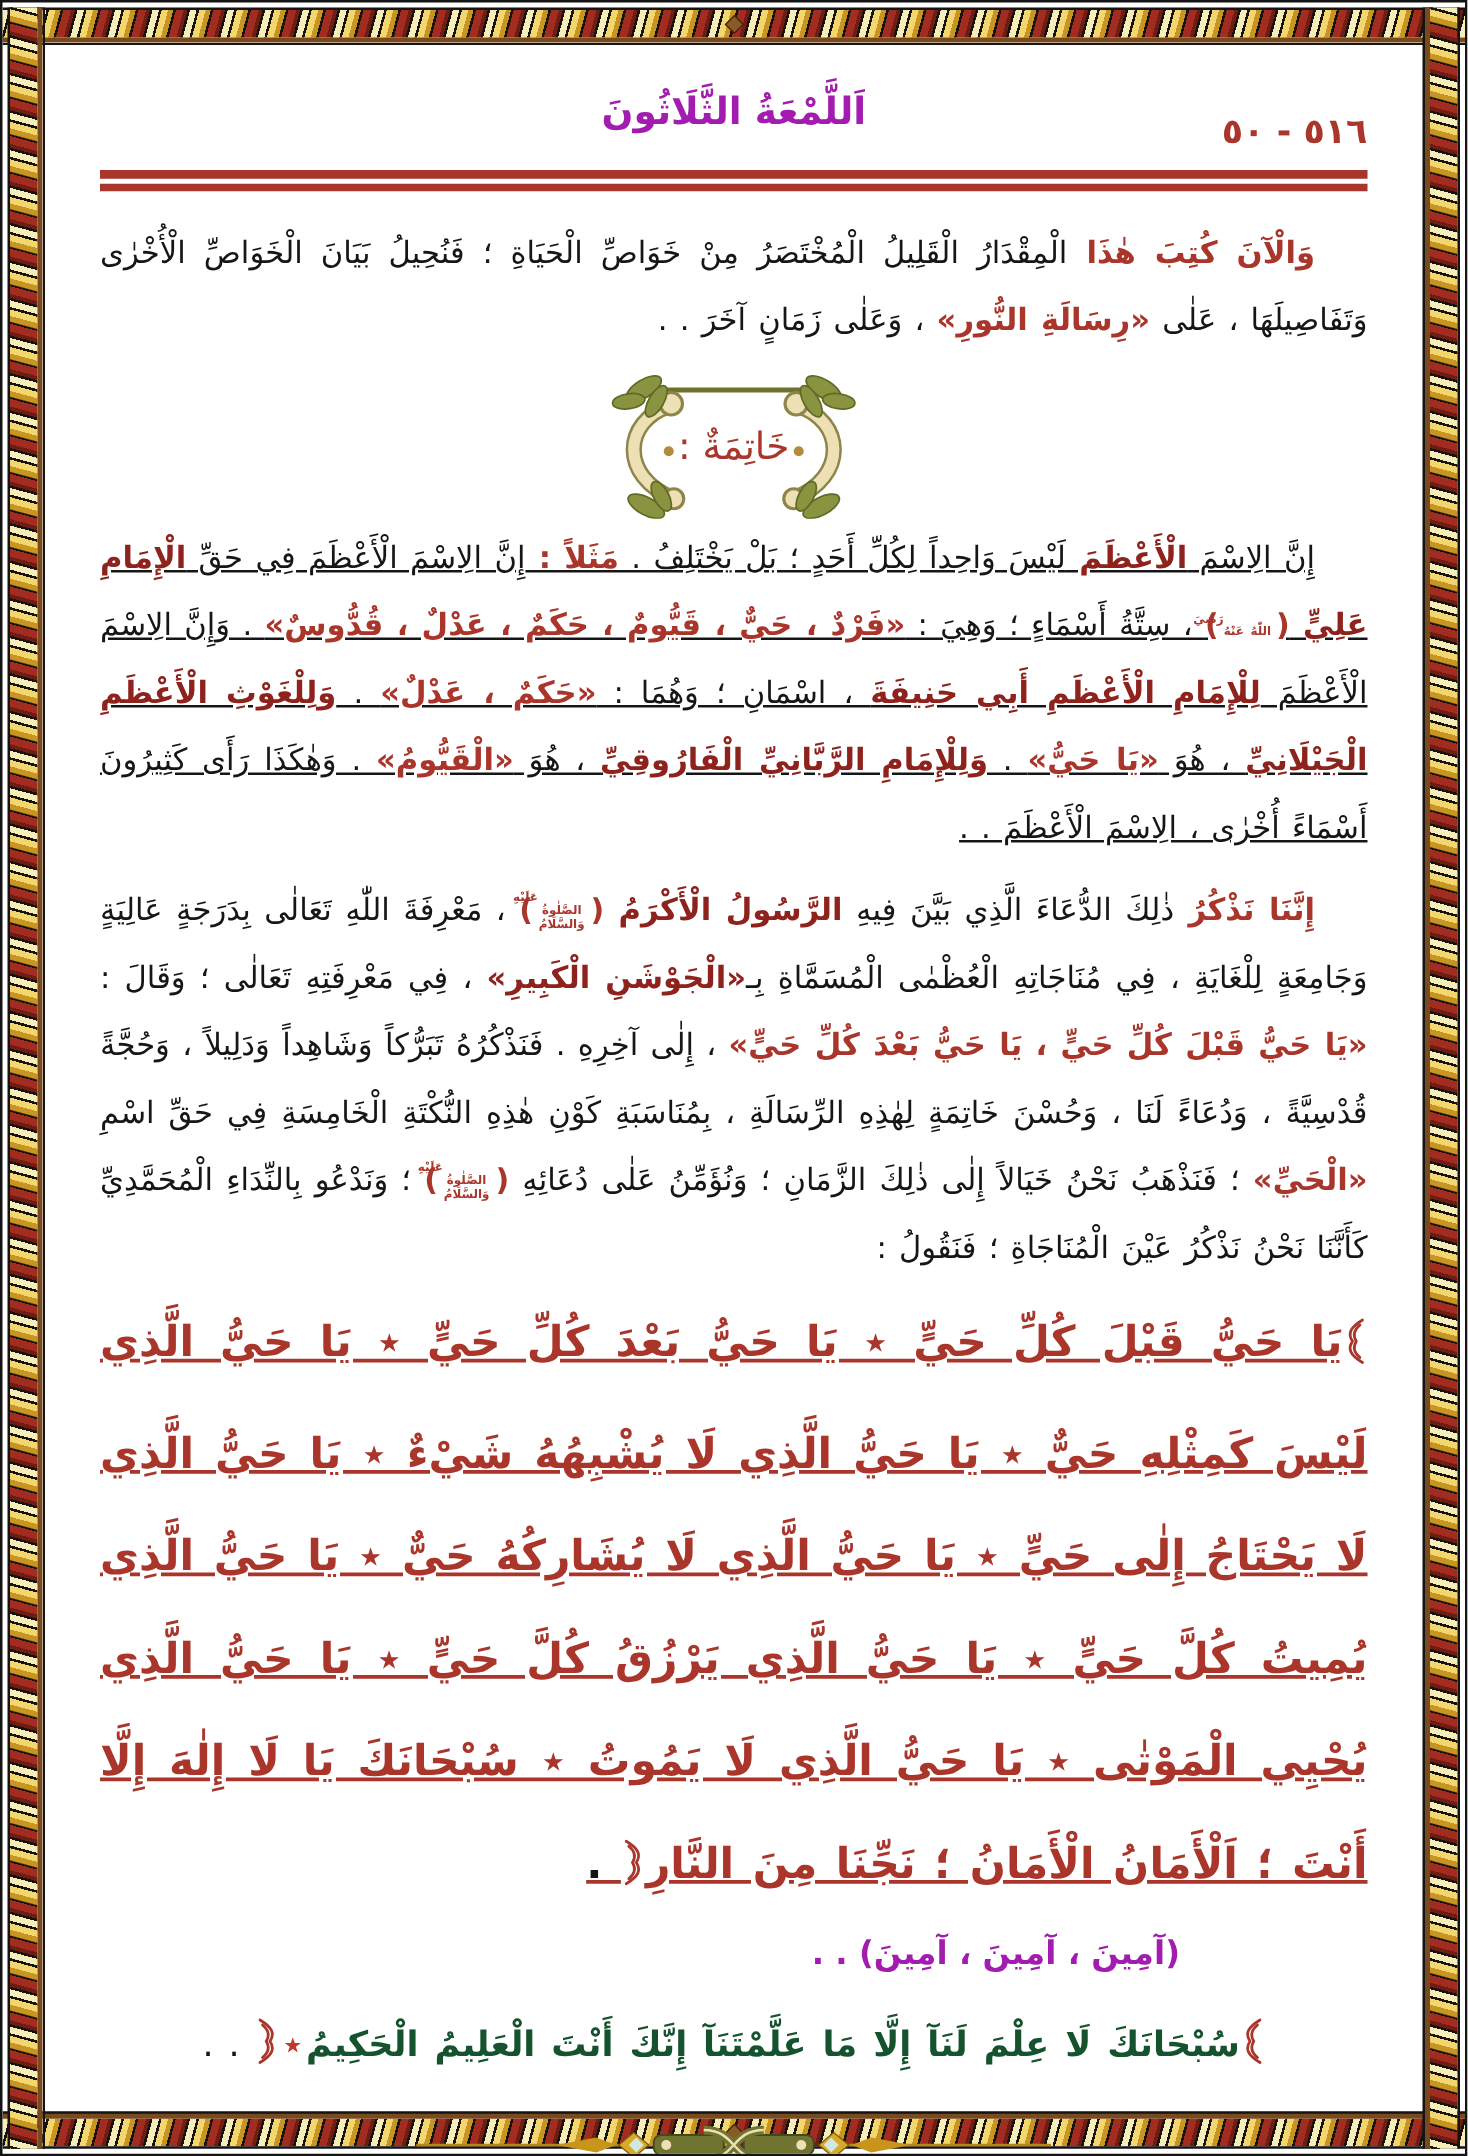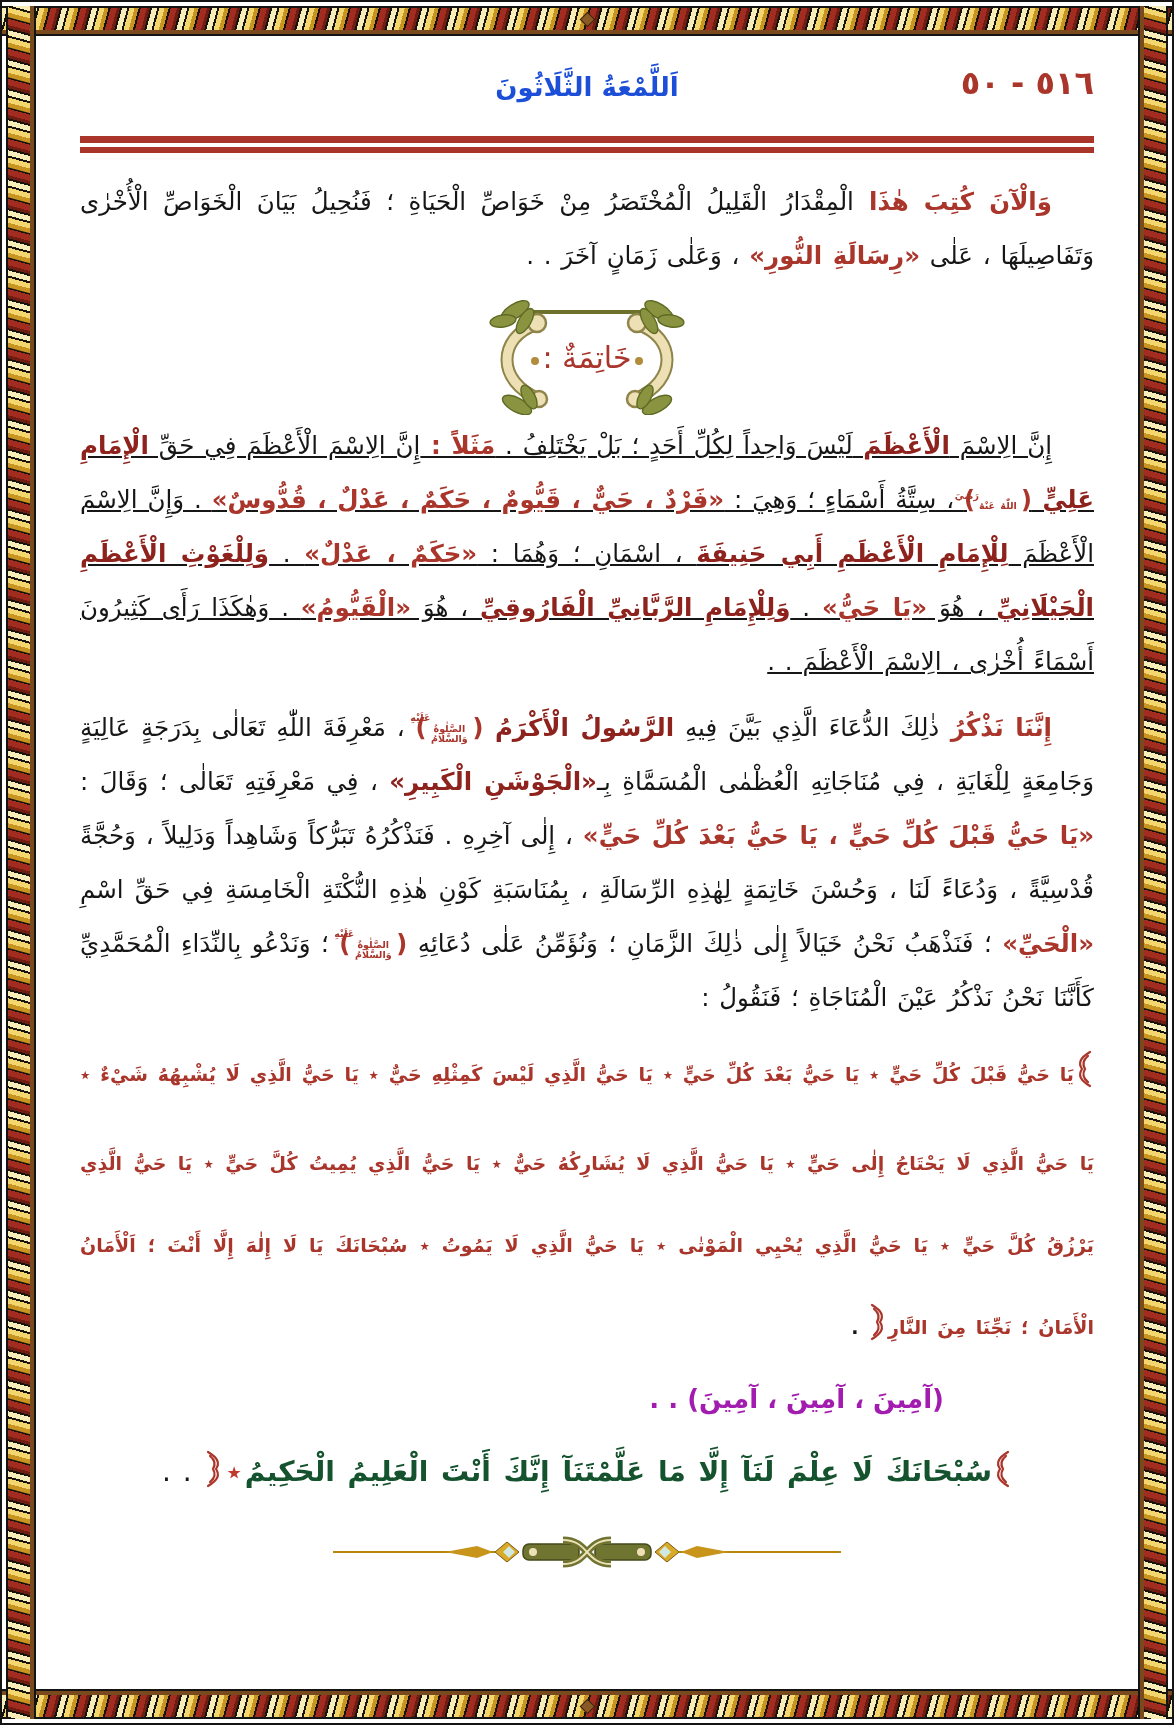--- a/index.html
+++ b/index.html
@@ -28,25 +28,25 @@
   .b-top::after,.b-bottom::after{
     content:"";position:absolute;left:50%;top:50%;width:9px;height:9px;margin:-5px 0 0 -5px;
     background:#8a5a26;border:1px solid #3a2208;transform:rotate(45deg);
   }
   
   .content{
     position:absolute;inset:34px;padding:28px 44px 0 44px;box-sizing:border-box;z-index:3;
   }
   .hdr{position:relative;height:62px;}
   .page-number{
-    position:absolute;right:0;top:0;color:#a9352b;font-weight:bold;font-size:32px;line-height:1.2;
+    position:absolute;right:0;top:24px;color:#a9352b;font-weight:bold;font-size:28px;line-height:1.2;
   }
   .page-title{
     position:absolute;left:0;right:0;text-align:center;top:8px;
-    color:#1d4ed8;font-weight:bold;font-size:26px;line-height:1.2;
+    color:#a21caf;font-weight:bold;font-size:30px;line-height:1.2;
   }
   .double-rule{margin-top:10px;height:4px;border-top:7px solid #a9352b;border-bottom:6px solid #a9352b;}
   
   .para{
     margin:0;text-align:justify;text-justify:inter-word;
     font-size:24.5px;line-height:54px;color:#161616;word-spacing:2px;
   }
   .indent{text-indent:42px;}
   .p-intro{margin-top:22px;}
   .p-greatest{margin-top:4px;text-decoration:underline;}
@@ -67,21 +67,21 @@
   
   .khatima{position:relative;width:272px;height:118px;margin:14px auto 4px auto;}
   .khatima svg{position:absolute;inset:0;}
   .khatima-label{
     position:absolute;left:0;right:0;top:50%;transform:translateY(-46%);
     text-align:center;color:#a9352b;font-weight:normal;font-size:30px;
   }
   
   .prayer{
     margin:8px 0 0 0;text-align:justify;text-justify:inter-word;
-    font-size:19px;line-height:82px;font-weight:bold;color:#a9352b;word-spacing:3px;
+    font-size:34px;line-height:82px;font-weight:bold;color:#a9352b;word-spacing:3px;text-decoration:underline;
   }
   .qbr{display:inline-block;vertical-align:-7px;padding:0 2px;}
   .qbr-close svg{transform:scaleX(-1);}
   .amin{
     margin:4px 0 0 0;text-align:right;padding-left:0;padding-right:150px;
     color:#a21caf;font-weight:bold;font-size:26px;line-height:1.6;
   }
   .verse{
     margin:26px 0 0 0;text-align:center;font-size:28px;line-height:1.8;color:#161616;word-spacing:3px;
   }

